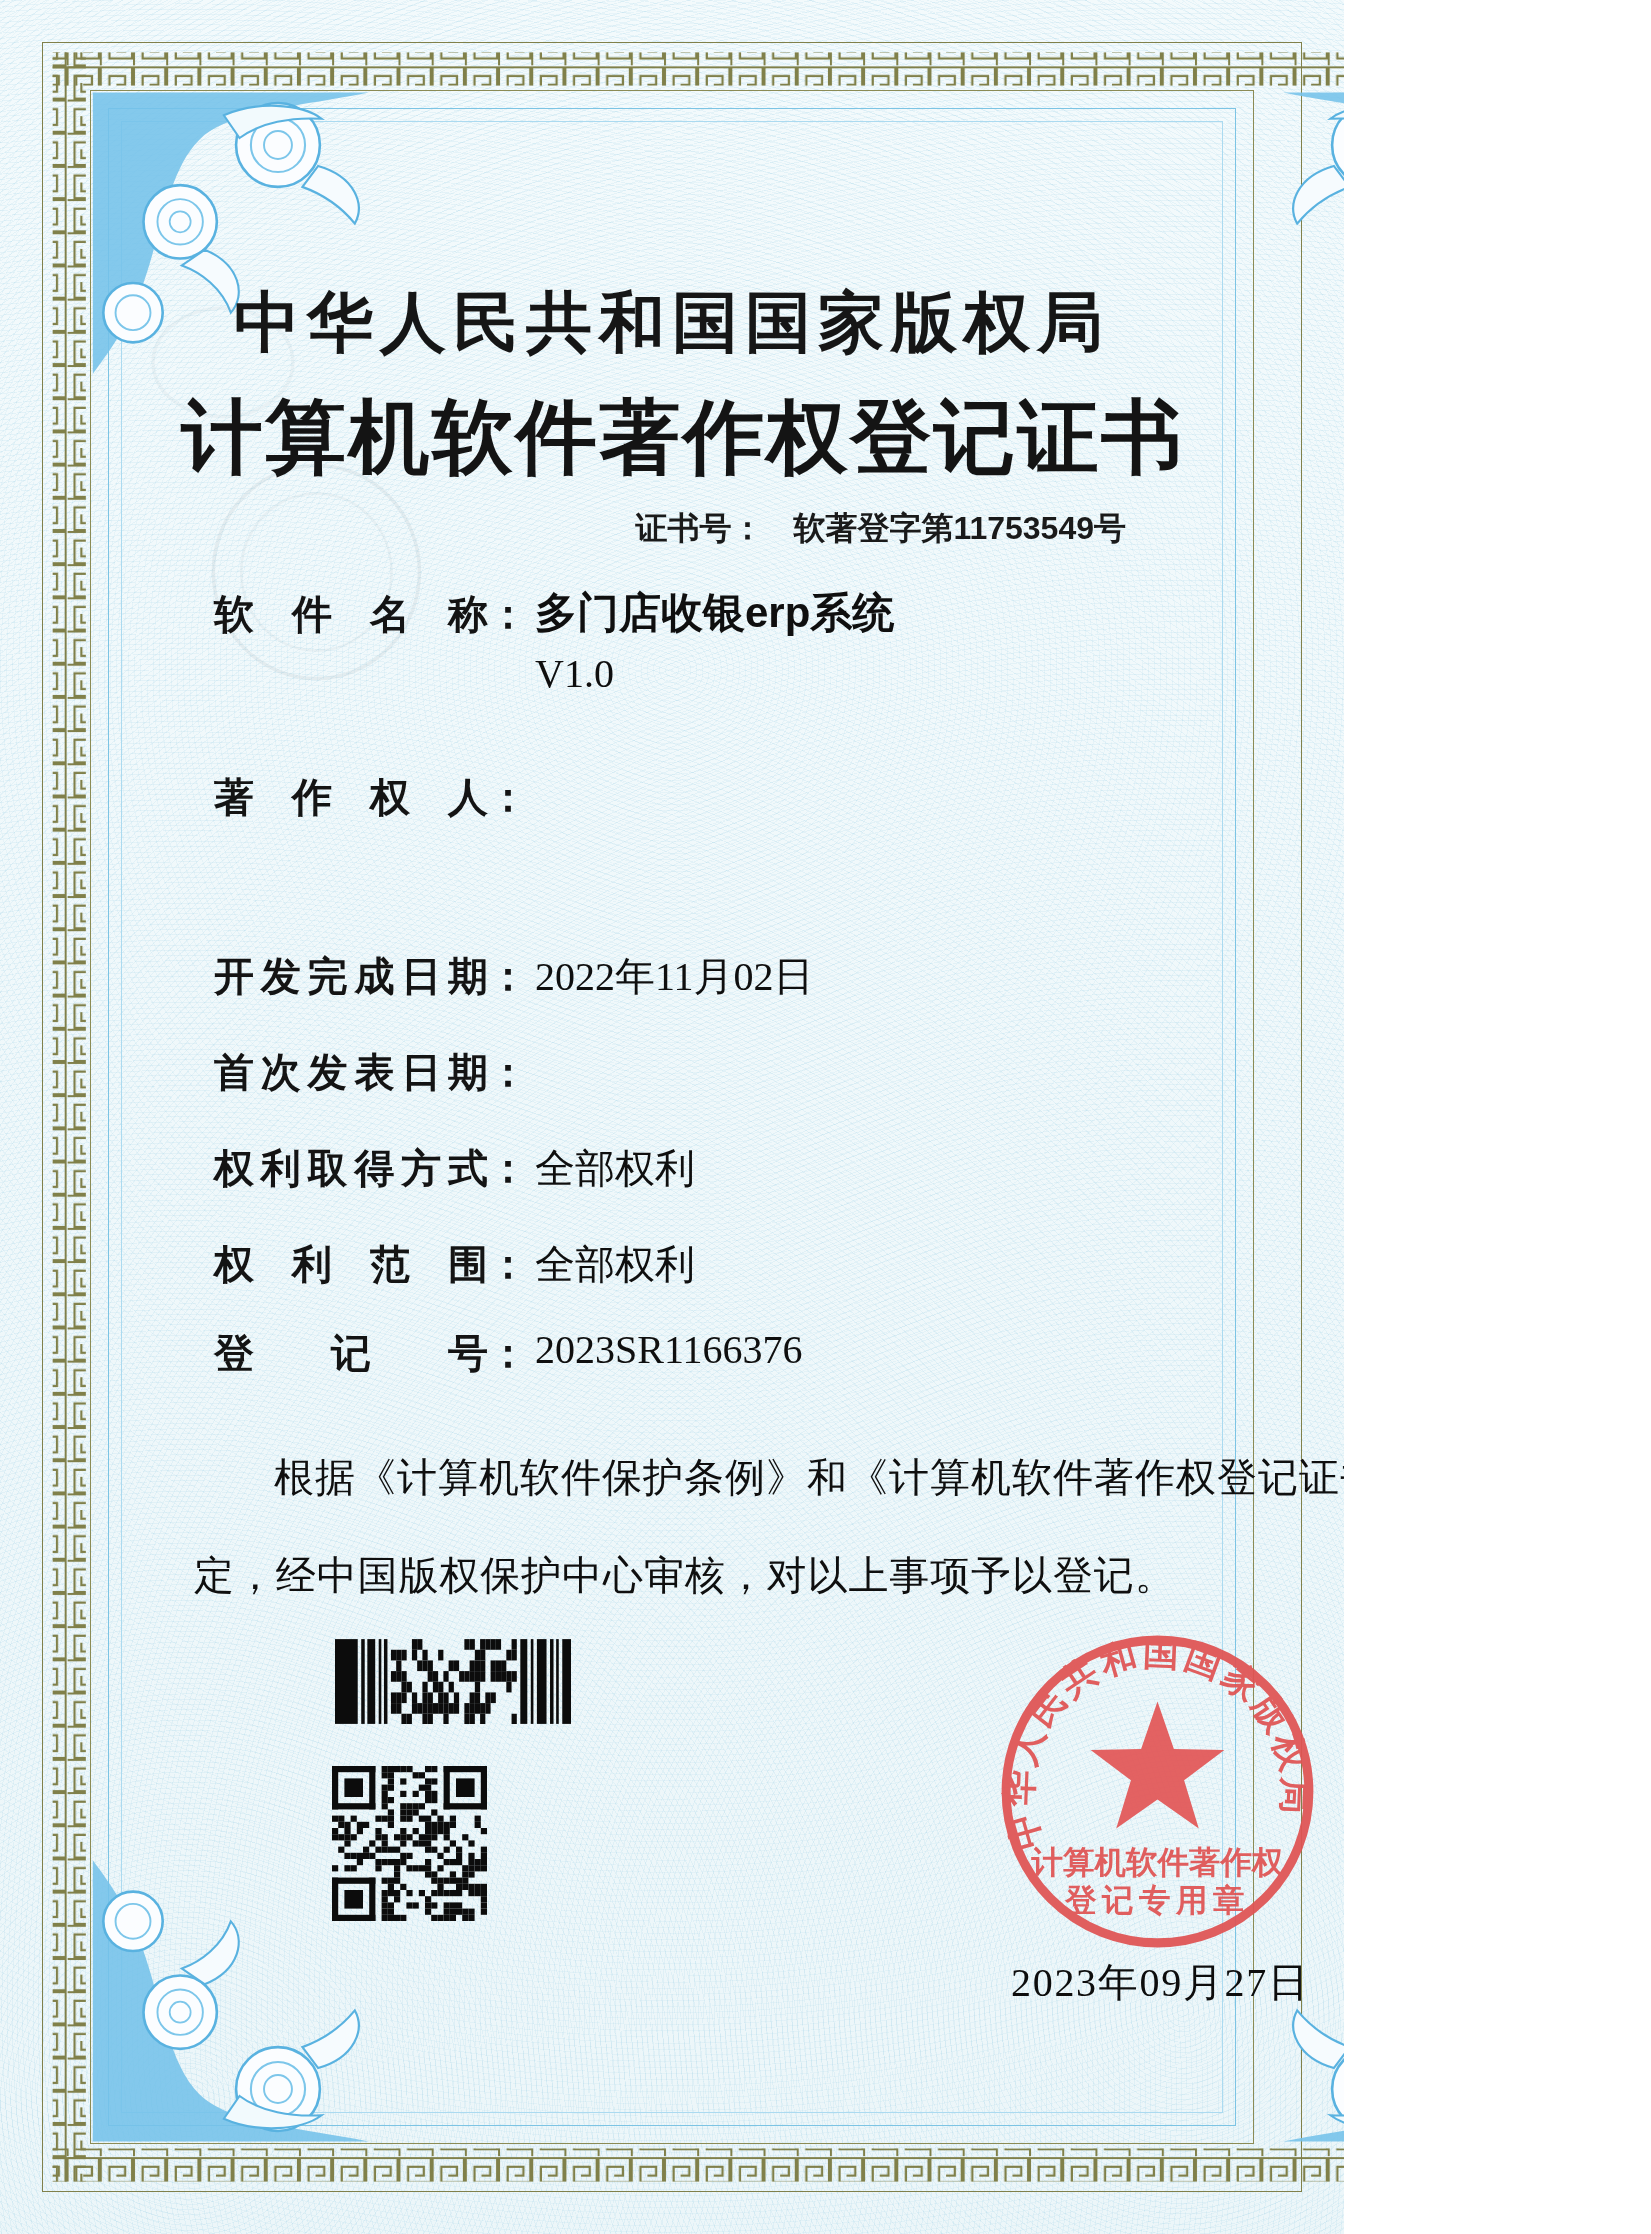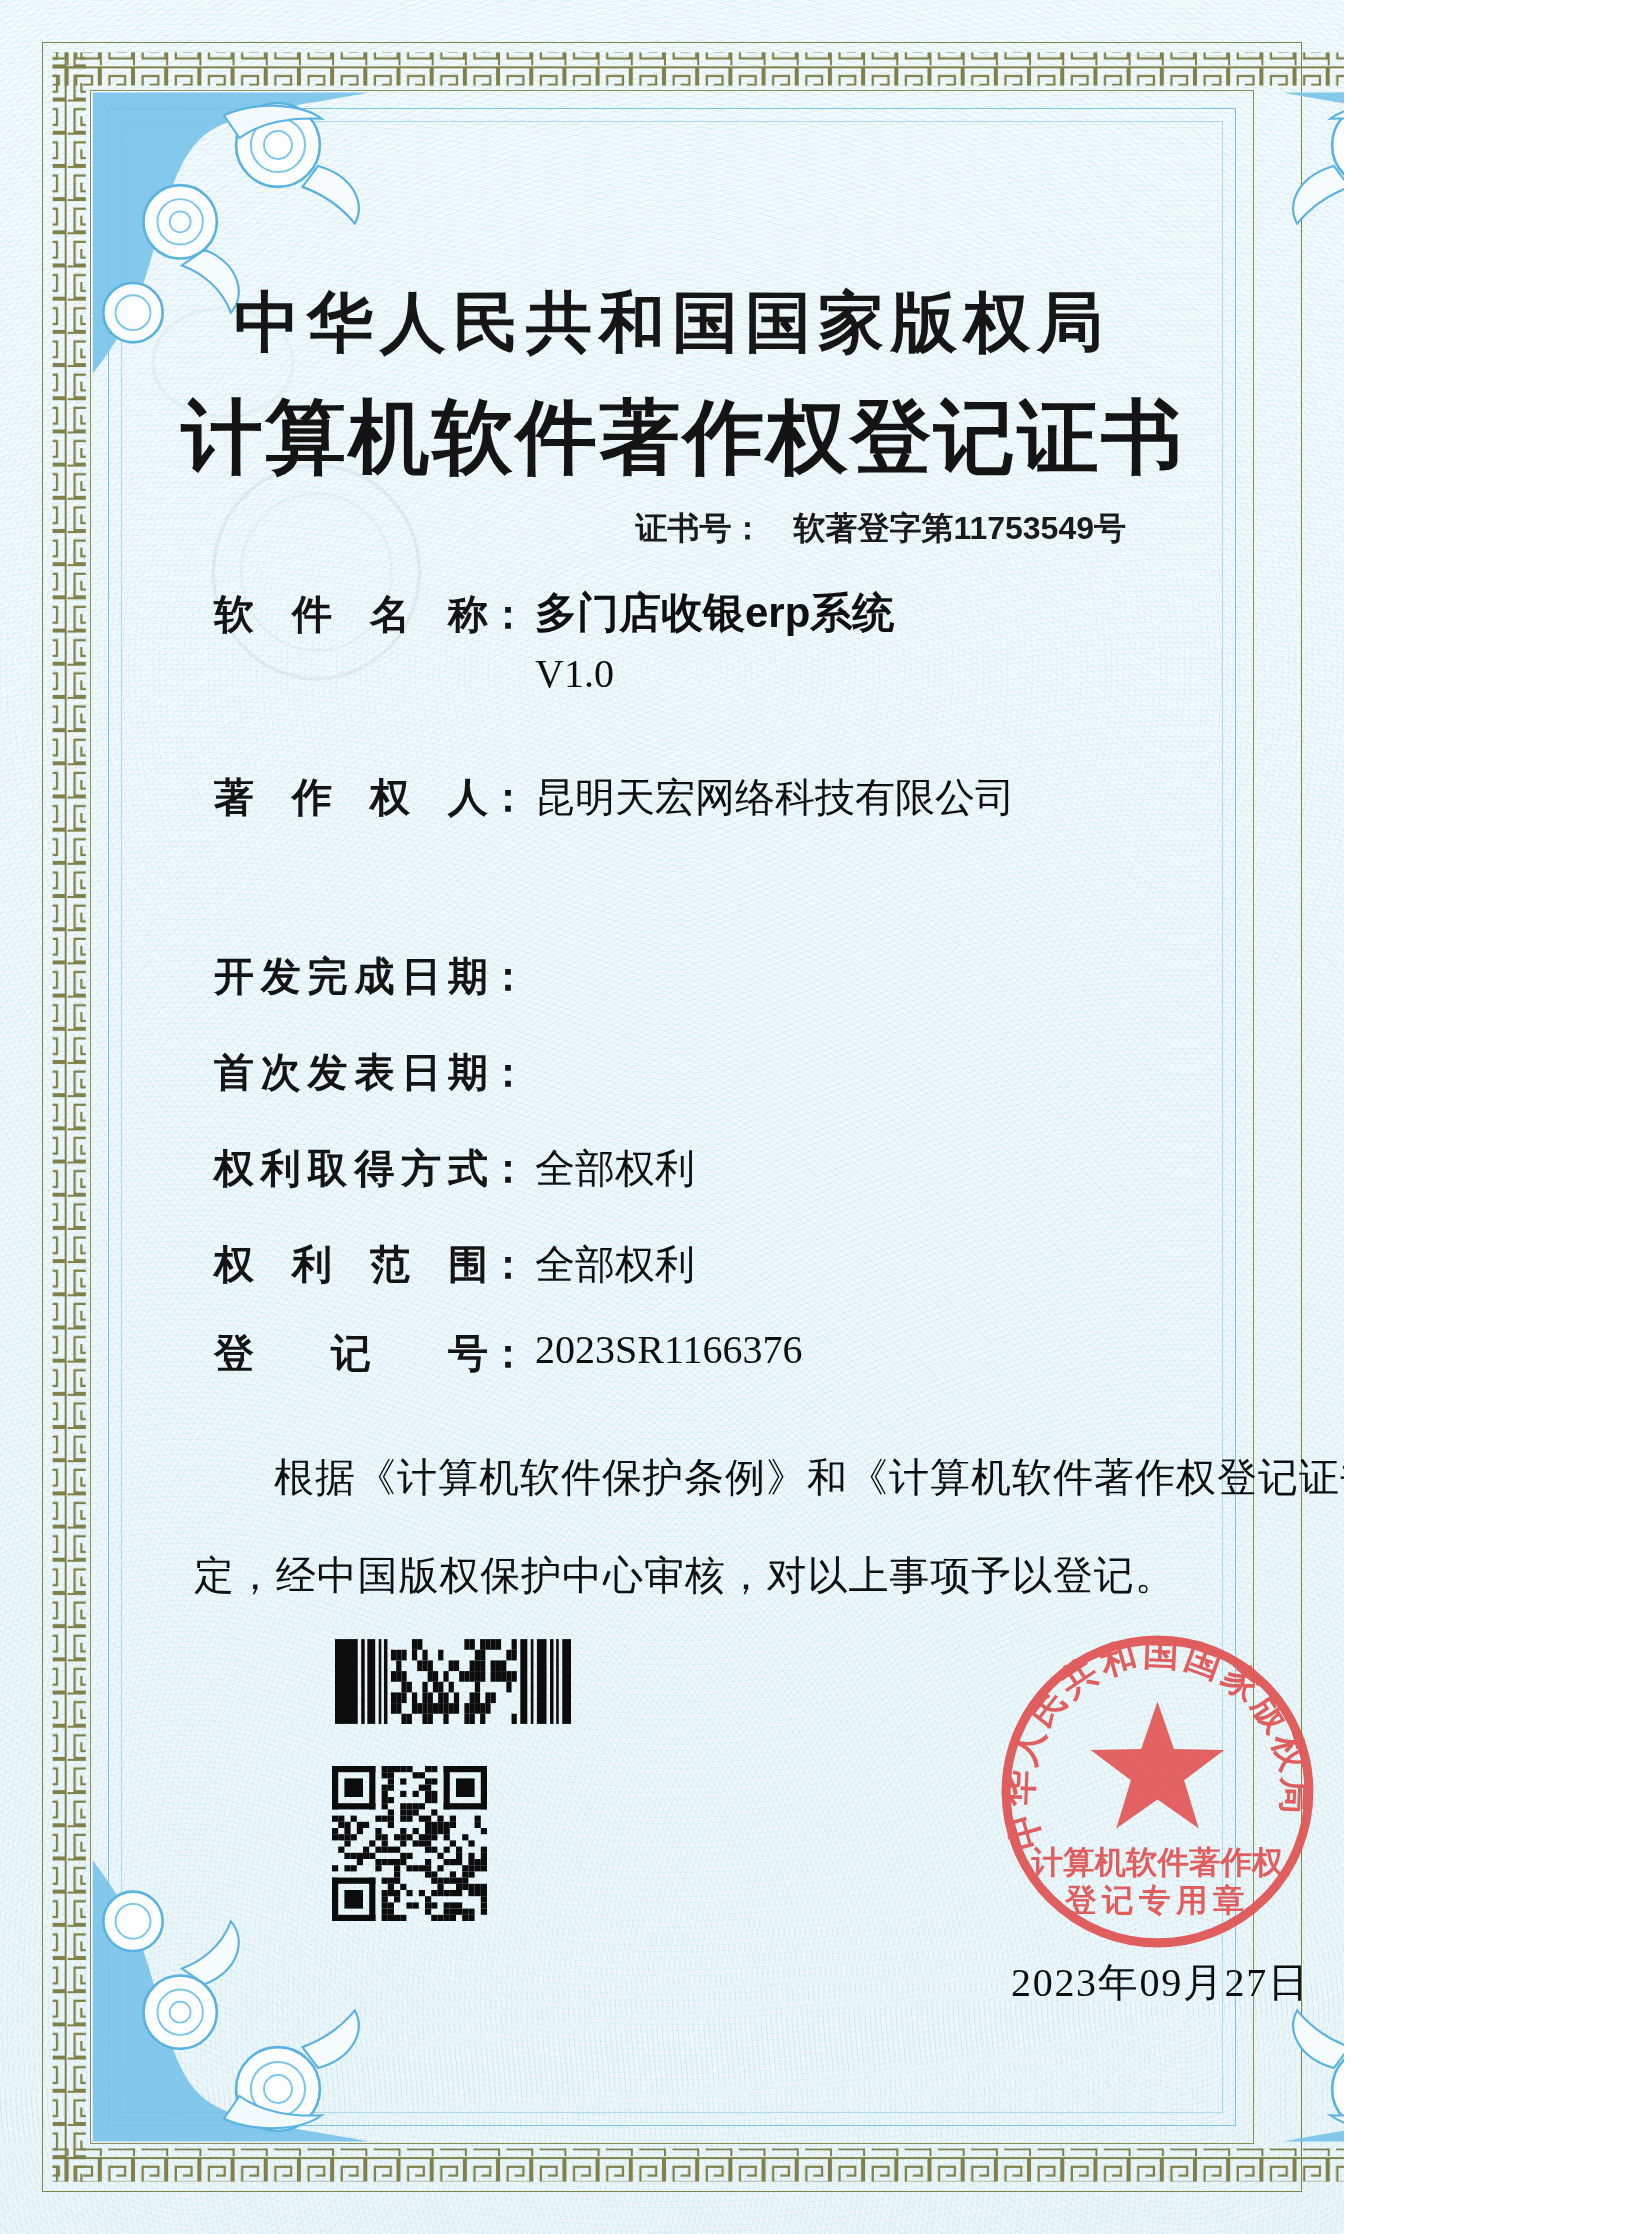--- a/index.html
+++ b/index.html
@@ -116,33 +116,33 @@
 
   <div class="row" style="top:770px">
     <span class="flabel spread">
         <span>著</span>
         <span>作</span>
         <span>权</span>
         <span>人</span>
       </span>
       <span class="colon">：</span>
   </div>
-  <div class="value" style="top:770px">昆明天宏网络科技有限公司</div>
 
   <div class="row" style="top:949px">
     <span class="flabel spread">
         <span>开</span>
         <span>发</span>
         <span>完</span>
         <span>成</span>
         <span>日</span>
         <span>期</span>
       </span>
       <span class="colon">：</span>
   </div>
+  <div class="value" style="top:949px">2022年11月02日</div>
 
   <div class="row" style="top:1045px">
     <span class="flabel spread">
         <span>首</span>
         <span>次</span>
         <span>发</span>
         <span>表</span>
         <span>日</span>
         <span>期</span>
       </span>

